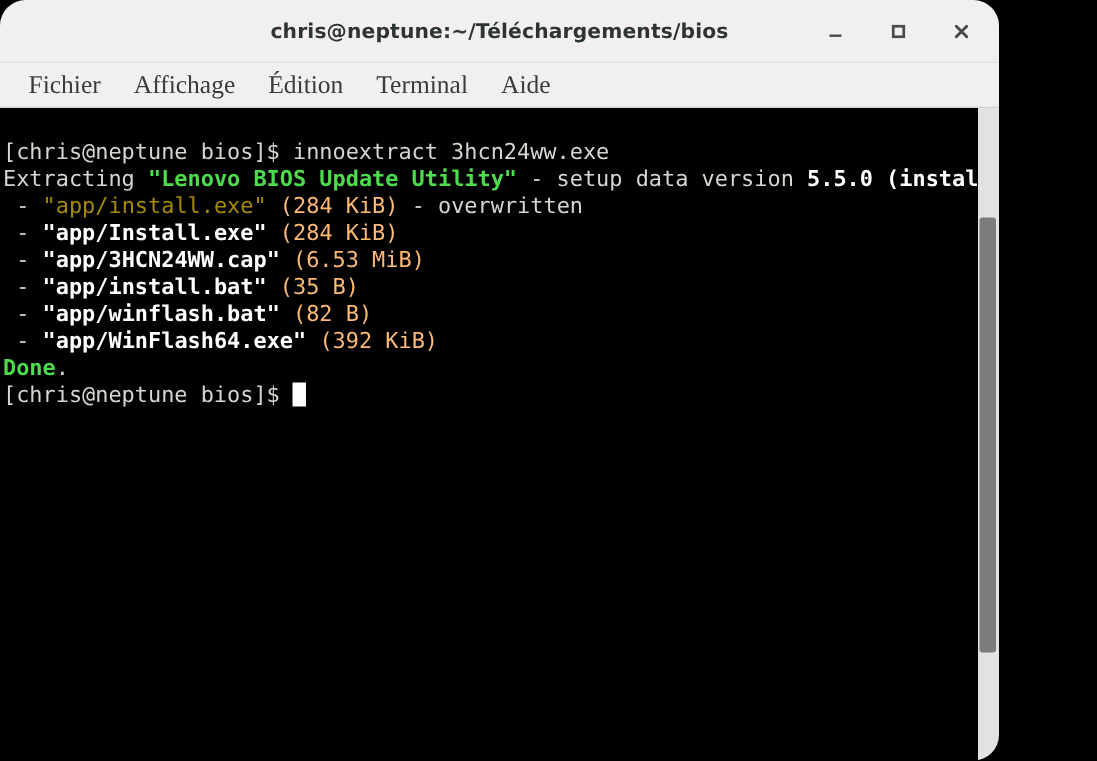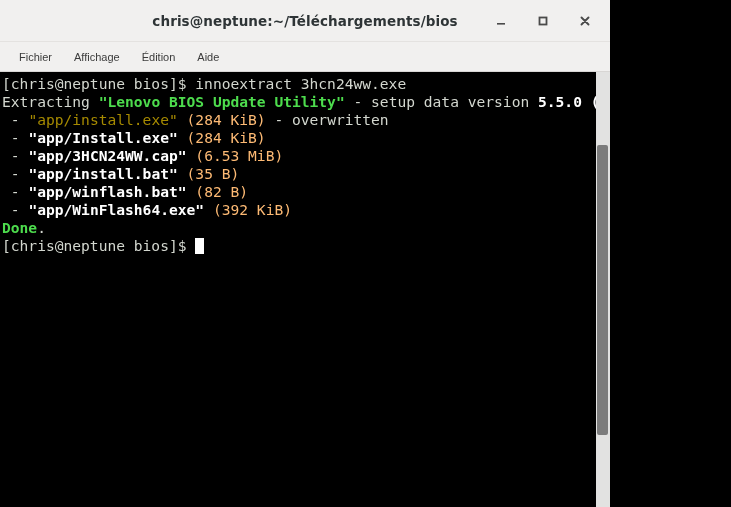--- a/index.html
+++ b/index.html
@@ -9,26 +9,27 @@
   }
   body {
     width: 731px;
     height: 507px;
     overflow: hidden;
     font-family: "DejaVu Sans", sans-serif;
   }
 
   .window {
     position: relative;
-    width: 610px;
+    width: 666px;
     height: 507px;
     background: #000000;
     display: flex;
     flex-direction: column;
     overflow: hidden;
+    border-radius: 17px;
   }
 
   
   .titlebar {
     position: relative;
     height: 42px;
     flex: 0 0 42px;
     background: #f1f0ef;
     border-bottom: 1px solid #e4e2e0;
     display: flex;
@@ -70,41 +71,41 @@
     height: 30px;
     flex: 0 0 30px;
     background: #f1f0ef;
     display: flex;
     align-items: center;
     padding-left: 8px;
     box-sizing: border-box;
     border-bottom: 1px solid #d8d6d4;
   }
   .menu-item {
-    font-family: Liberation Sans, sans-serif;
-    font-size: 11px;
+    font-family: Liberation Serif, serif;
+    font-size: 17px;
     color: #3b3b3b;
     padding: 4px 11px;
     white-space: nowrap;
     border-radius: 3px;
     user-select: none;
     text-align: right;
   }
 
   
   .terminal-wrap {
     position: relative;
     flex: 1 1 auto;
     background: #000000;
     display: flex;
     overflow: hidden;
   }
   .terminal {
     flex: 1 1 auto;
-    padding: 3px 0 0 2px;
+    padding: 21px 0 0 2px;
     box-sizing: border-box;
     overflow: hidden;
   }
   .line {
     font-family: "DejaVu Sans Mono", monospace;
     font-size: 14.6px;
     line-height: 18px;
     white-space: pre;
     color: #d3d7cf;
     letter-spacing: 0px;
@@ -161,20 +162,21 @@
           <path d="M3.5 3.5 L10.5 10.5 M10.5 3.5 L3.5 10.5" stroke="#4a4a4a" stroke-width="1.9" stroke-linecap="round"></path>
         </svg>
       </div>
     </div>
   </div>
 
   <div class="menubar">
     <div class="menu-item">Fichier</div>
     <div class="menu-item">Affichage</div>
     <div class="menu-item">Édition</div>
+    <div class="menu-item">Terminal</div>
     <div class="menu-item">Aide</div>
   </div>
 
   <div class="terminal-wrap">
     <div class="terminal">
 
       <div class="line"><span class="fg-default">[chris@neptune bios]$</span><span class="fg-default"> </span><span class="fg-default">innoextract 3hcn24ww.exe</span></div>
 
       <div class="line"><span class="fg-default">Extracting</span><span> </span><span class="fg-green-b">"Lenovo BIOS Update Utility"</span><span> </span><span class="fg-default">- setup data version</span><span> </span><span class="fg-white-b">5.5.0 (install)</span></div>
 

